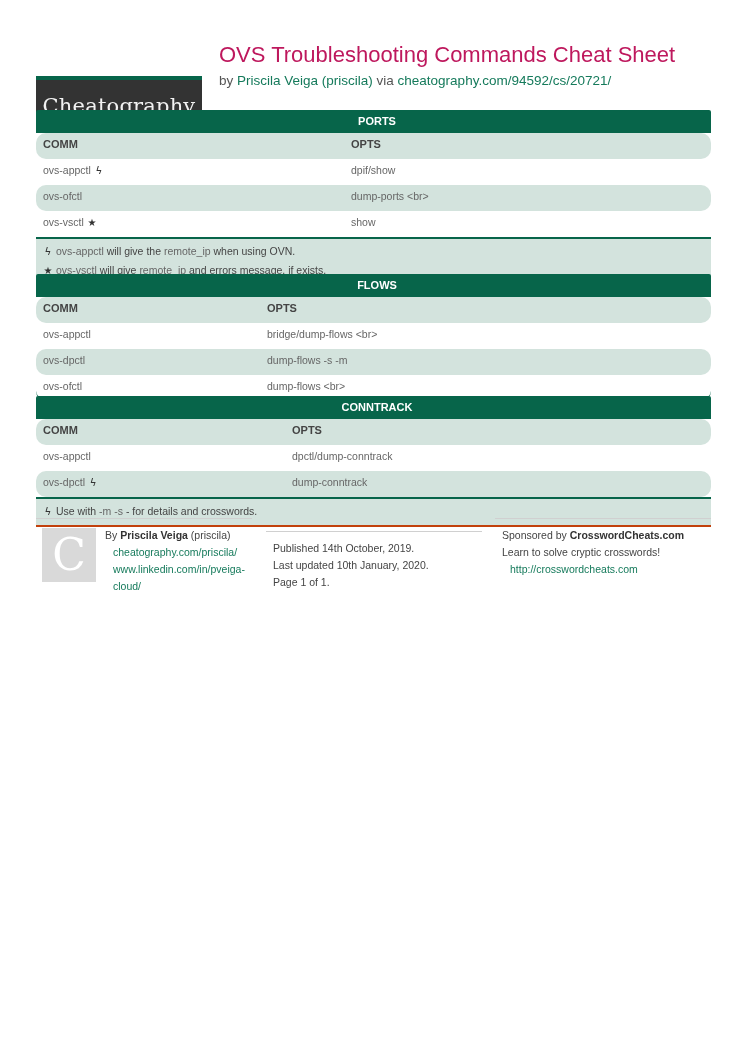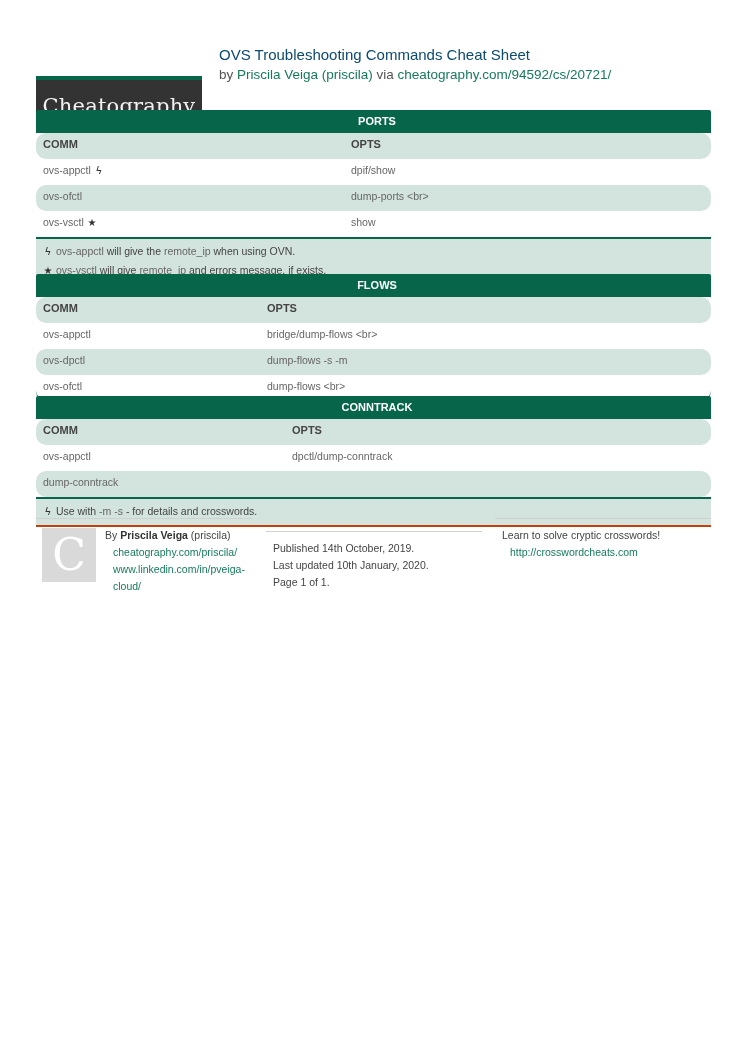--- a/index.html
+++ b/index.html
@@ -3,22 +3,22 @@
   <meta charset="utf-8">
   <style>
     * { box-sizing: border-box; margin: 0; padding: 0; }
     html, body { width: 750px; height: 1061px; background: #ffffff; }
     body { position: relative; font-family: "Liberation Sans", sans-serif; color: #444; }
 
     .logo { position: absolute; left: 36px; top: 36px; width: 166px; height: 56px; background: #333333; border-top: 4px solid #07654a; display: flex; align-items: center; justify-content: center; margin-top: 40px; }
     .logo span { font-family: "DejaVu Serif", "Liberation Serif", serif; color: #f2f2f2; font-size: 21px; letter-spacing: 0.2px; }
 
     .title-block { position: absolute; left: 219px; top: 45px; }
-    .title { color: #0c4a6e; font-size: 15px; line-height: 20px; }
-    .byline { color: #555; font-size: 13.5px; line-height: 18px; margin-top: 1px; }
+    .title { color: #be185d; font-size: 22px; line-height: 20px; text-align: center; }
+    .byline { color: #555; font-size: 13.5px; line-height: 18px; margin-top: 7px; }
     .byline .lnk { color: #157a5b; }
 
     .section { position: absolute; left: 36px; width: 675px; }
     .sec-head { background: #07654a; color: #fff; font-weight: bold; font-size: 11px; height: 23px; line-height: 23px; padding-left: 7px; border-radius: 2px 2px 0 0; text-align: center; }
     .row { display: flex; height: 26px; line-height: 22px; font-size: 11px; border-radius: 10px; }
     .row.hdr { background: #d3e3dd; font-weight: bold; color: #444; }
     .row.odd { background: #ffffff; }
     .row.even { background: #d3e3dd; }
     .row .c1, .row .c2 { padding-left: 7px; white-space: nowrap; }
     .mono { font-family: Liberation Sans, sans-serif; color: #666; font-size: 10.5px; }
@@ -99,20 +99,21 @@
   <div class="sec-head">CONNTRACK</div>
   <div class="row hdr">
     <div class="c1" style="width:249px;">COMM</div>
     <div class="c2">OPTS</div>
   </div>
   <div class="row odd">
     <div class="c1" style="width:249px;"><span class="mono">ovs-appctl</span></div>
     <div class="c2"><span class="mono">dpctl/dump-conntrack</span></div>
   </div>
   <div class="row even">
+    <div class="c1" style="width:249px;"><span class="mono">ovs-dpctl</span> <span class="ic">ϟ</span></div>
     <div class="c2"><span class="mono">dump-conntrack</span></div>
   </div>
   <div class="notes">
     <div class="line">
       <span class="ic">ϟ</span><span> Use with </span><span class="mono">-m -s</span><span> - for details and crosswords.</span>
     </div>
   </div>
 </div>
 
 <div class="footer-col" style="left:36px; width:216px; height:80px; padding-left:69px;">
@@ -125,15 +126,16 @@
   <div class="lnk">cloud/</div>
 </div>
 
 <div class="footer-col" style="left:266px; width:216px; padding-left:7px;margin-top:13px;">
   <div>Published 14th October, 2019.</div>
   <div>Last updated 10th January, 2020.</div>
   <div>Page 1 of 1.</div>
 </div>
 
 <div class="footer-col" style="left:495px; width:216px; padding-left:7px;">
+  <div><span>Sponsored by </span><b style="color:#333">CrosswordCheats.com</b></div>
   <div>Learn to solve cryptic crosswords!</div>
   <div class="lnk">http://crosswordcheats.com</div>
 </div>
 
 </body></html>

